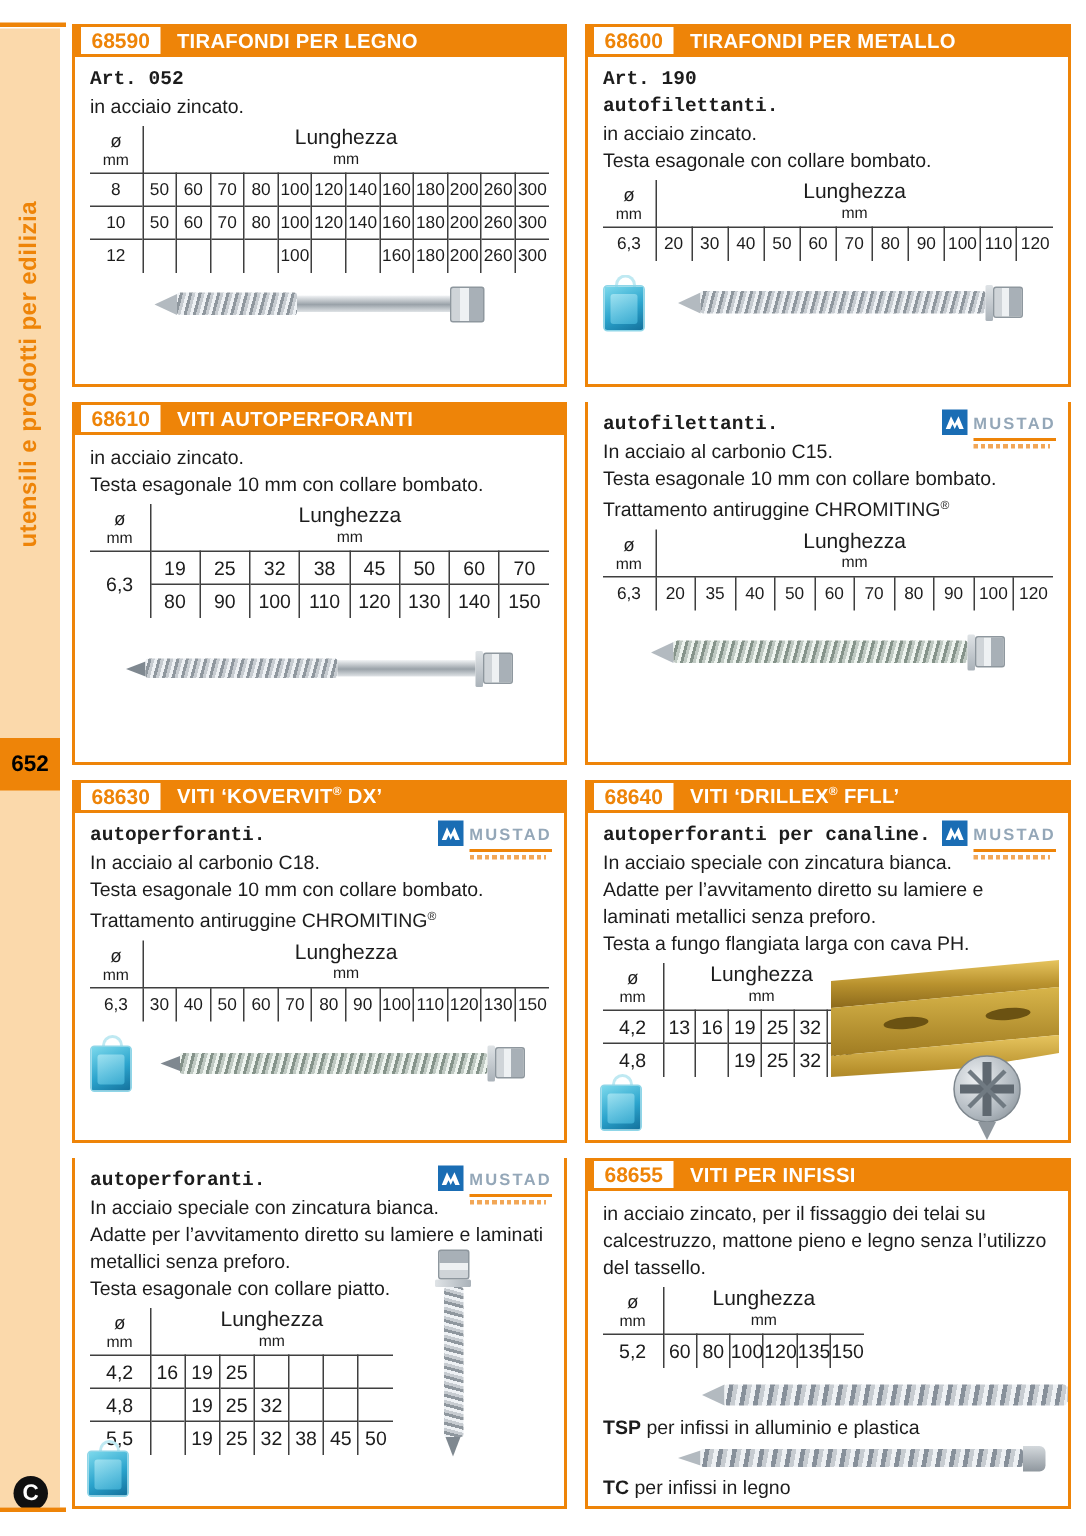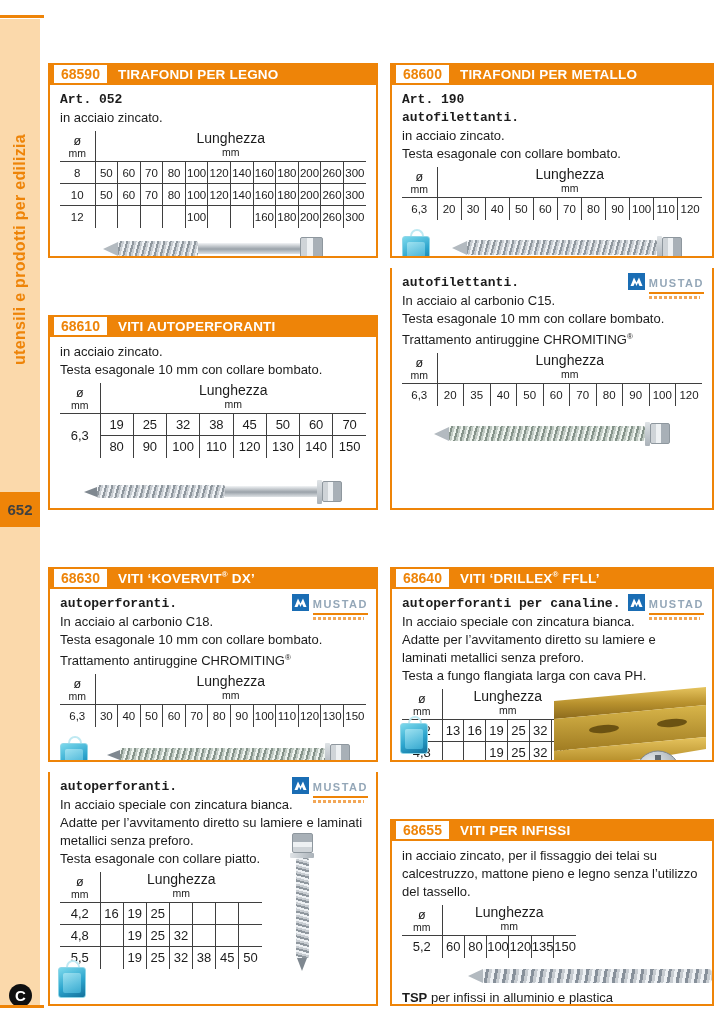--- a/index.html
+++ b/index.html
@@ -15,31 +15,31 @@
 
   
   .side-bg{position:absolute;left:0;top:19px;width:40px;height:986px;background:var(--peach);}
   .side-rule-top{position:absolute;left:0;top:15px;width:44px;height:3px;background:var(--orange);}
   .side-rule-bottom{position:absolute;left:0;top:1005px;width:44px;height:3px;background:var(--orange);}
   .side-text{position:absolute;left:0;top:95px;width:40px;height:310px;
     display:flex;align-items:center;justify-content:center;
     writing-mode:vertical-rl;transform:rotate(180deg);
     color:var(--orange);font-weight:bold;font-size:16px;letter-spacing:.3px;white-space:nowrap;}
   .pagenum{position:absolute;left:0;top:492px;width:40px;height:35px;background:var(--orange);
-    color:#404040;font-weight:bold;font-size:15px;display:flex;align-items:center;justify-content:center;}
+    color:#000000;font-weight:bold;font-size:15px;display:flex;align-items:center;justify-content:center;}
   .clogo{position:absolute;left:9px;top:984px;width:23px;height:23px;border-radius:50%;
     background:#101010;color:#fff;font-weight:bold;font-size:15px;
     display:flex;align-items:center;justify-content:center;}
 
   
   .grid{position:absolute;left:48px;top:16px;width:666px;
     display:grid;grid-template-columns:330px 324px;grid-template-rows:242px 242px 242px 234px;
     column-gap:12px;row-gap:10px;}
   .card{display:flex;flex-direction:column;}
-  .chead{height:22px;background:var(--orange);display:flex;align-items:center;gap:11px;padding-left:6px;flex:none;margin-top:47px;}
+  .chead{height:22px;background:var(--orange);display:flex;align-items:center;gap:11px;padding-left:6px;flex:none;}
   .code-box{background:#fff;color:var(--orange);font-weight:bold;font-size:14px;height:18px;line-height:18px;padding:0 7px;}
   .ttl{color:#fff;font-weight:bold;font-size:13.5px;letter-spacing:.2px;white-space:nowrap;}
   .ttl sup{font-size:8px;}
   .cbody{flex:1;border:2px solid var(--orange);border-top:none;background:#fff;position:relative;
     padding:6px 10px 4px 10px;overflow:hidden;}
 
   
   .dline{font-size:13px;line-height:18px;}
   .dline.b{font-weight:bold;font-family:Liberation Mono, monospace;}
   .dline sup{font-size:8px;}

